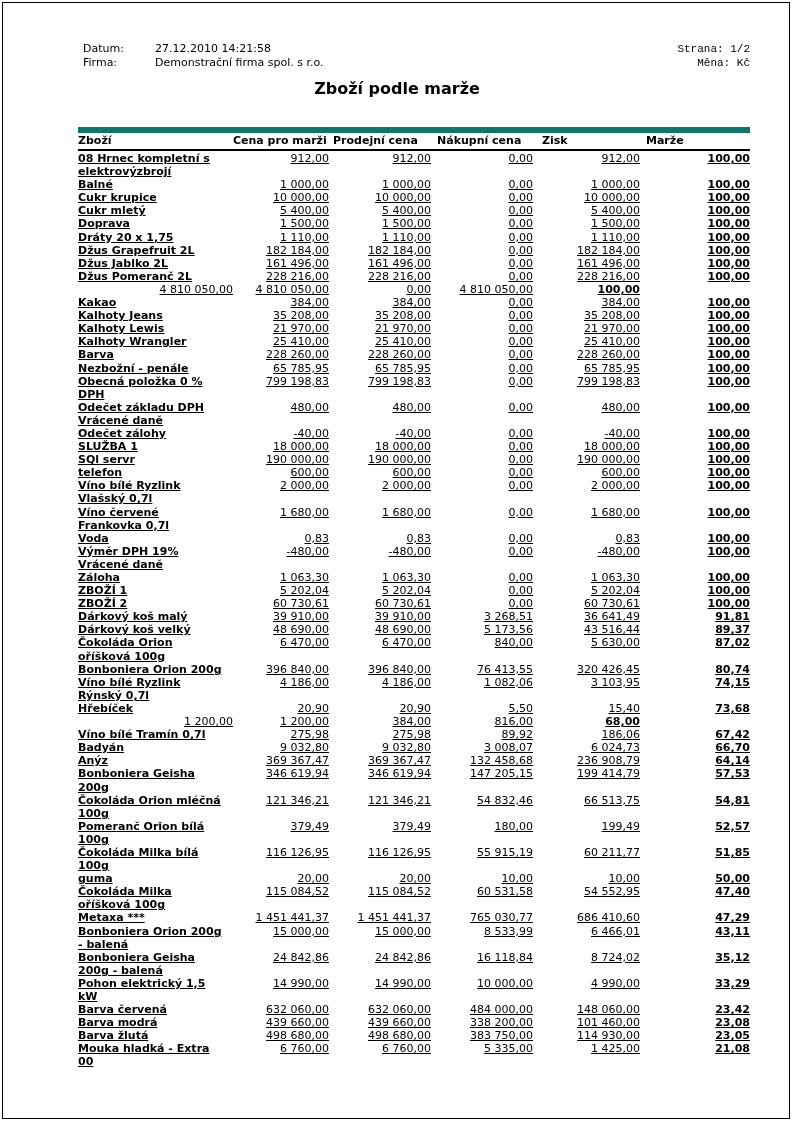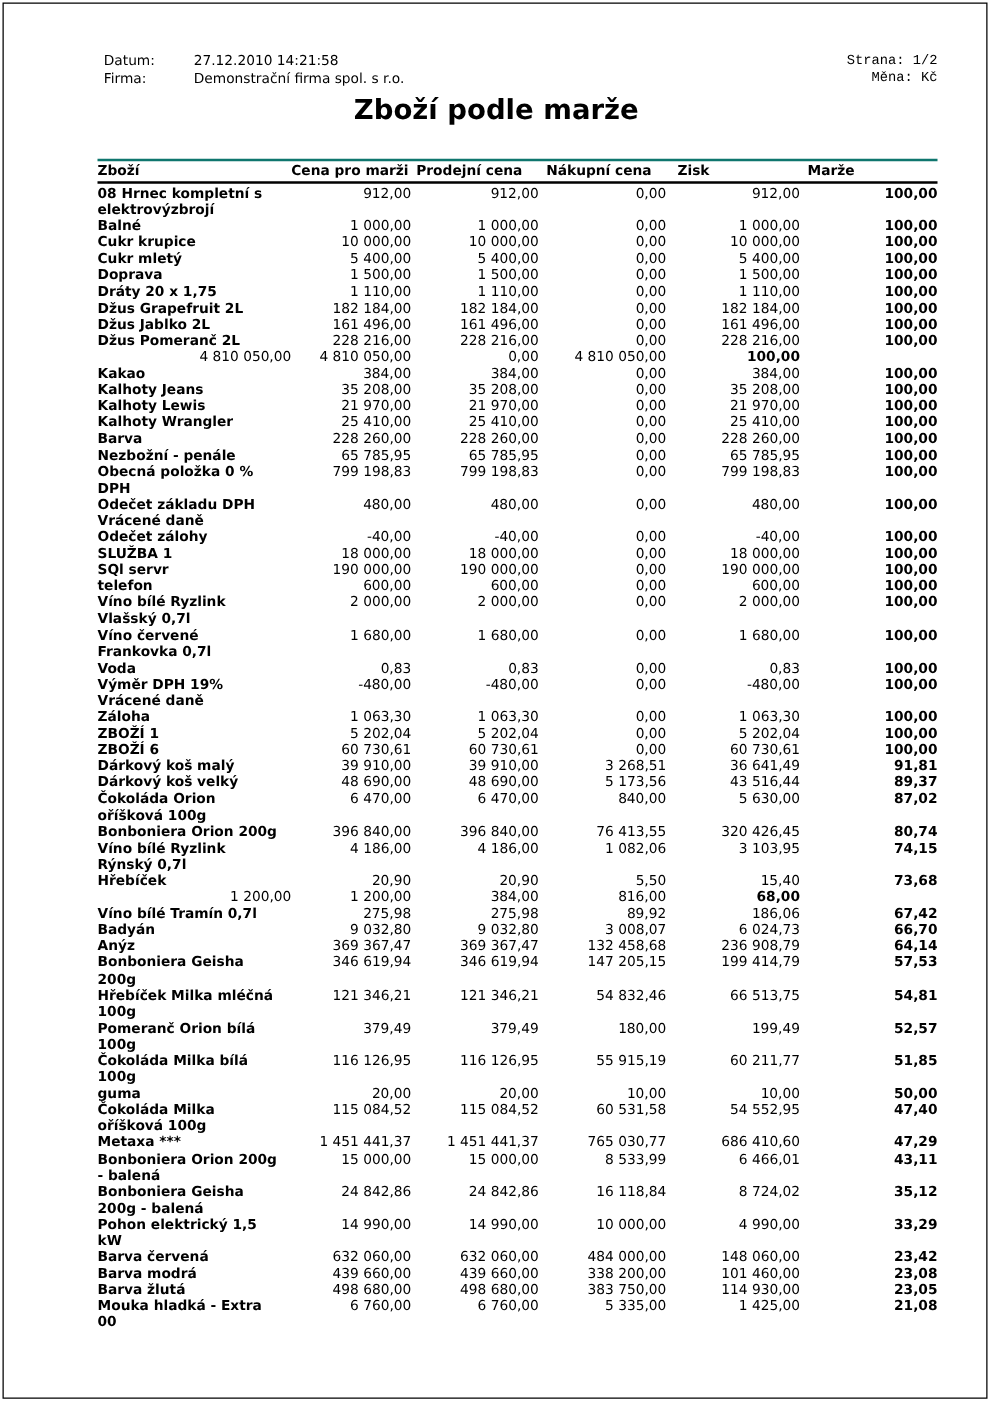--- a/index.html
+++ b/index.html
@@ -5,28 +5,28 @@
   html,body{margin:0;padding:0;background:#fff;}
   body{width:794px;height:1123px;position:relative;overflow:hidden;
        font-family:"DejaVu Sans","Liberation Sans",sans-serif;color:#000;}
   .page-border{position:absolute;top:2px;left:2px;width:788px;height:1117px;
        border:1.5px solid #000;box-sizing:border-box;pointer-events:none;}
   .meta-left{position:absolute;top:42px;left:83px;display:grid;
        grid-template-columns:72px auto;font-size:11px;line-height:14px;}
   .meta-right{position:absolute;top:42px;right:44px;text-align:right;
        font-size:11px;line-height:14px;font-family:Liberation Mono, monospace;}
   .title{position:absolute;top:76px;left:0;width:794px;text-align:center;
-       font-size:22px;line-height:26px;font-weight:bold;}
+       font-size:16px;line-height:26px;font-weight:bold;}
   .table{position:absolute;top:127px;left:78px;width:672px;}
   .thead,.trow{display:grid;grid-template-columns:155px 100px 104px 105px 104px 104px;}
-  .thead{border-top:2px solid #0f766e;border-bottom:2px solid #000;
+  .thead{border-top:6px solid #0f766e;border-bottom:2px solid #000;
        padding:1px 0 2px 0;font-size:11px;line-height:13px;font-weight:bold;}
   .hc.num{text-align:left;}
   .tbody{padding-top:1px;}
-  .trow{font-size:11px;line-height:13.1px;}
+  .trow{font-size:11px;line-height:13.1px;text-decoration:underline;}
   .c.name{font-weight:bold;white-space:pre-line;padding-right:2px;}
   .c.num{text-align:right;}
   .trow .c:nth-child(2){padding-right:4px;}
   .trow .c:nth-child(3){padding-right:6px;}
   .trow .c:nth-child(4){padding-right:9px;}
   .trow .c:nth-child(5){padding-right:6px;}
   .c.marze{font-weight:bold;padding-right:0;}
 </style>
 </head>
 <body>
@@ -308,21 +308,21 @@
   <div class="trow">
     <div class="c name">ZBOŽÍ 1</div>
     <div class="c num">5 202,04</div>
     <div class="c num">5 202,04</div>
     <div class="c num">0,00</div>
     <div class="c num">5 202,04</div>
     <div class="c num marze">100,00</div>
   </div>
 
   <div class="trow">
-    <div class="c name">ZBOŽÍ 6</div>
+    <div class="c name">ZBOŽÍ 2</div>
     <div class="c num">60 730,61</div>
     <div class="c num">60 730,61</div>
     <div class="c num">0,00</div>
     <div class="c num">60 730,61</div>
     <div class="c num marze">100,00</div>
   </div>
 
   <div class="trow">
     <div class="c name">Dárkový koš malý</div>
     <div class="c num">39 910,00</div>
@@ -418,21 +418,21 @@
     <div class="c name">Bonboniera Geisha
 200g</div>
     <div class="c num">346 619,94</div>
     <div class="c num">346 619,94</div>
     <div class="c num">147 205,15</div>
     <div class="c num">199 414,79</div>
     <div class="c num marze">57,53</div>
   </div>
 
   <div class="trow">
-    <div class="c name">Hřebíček Milka mléčná
+    <div class="c name">Čokoláda Orion mléčná
 100g</div>
     <div class="c num">121 346,21</div>
     <div class="c num">121 346,21</div>
     <div class="c num">54 832,46</div>
     <div class="c num">66 513,75</div>
     <div class="c num marze">54,81</div>
   </div>
 
   <div class="trow">
     <div class="c name">Pomeranč Orion bílá

